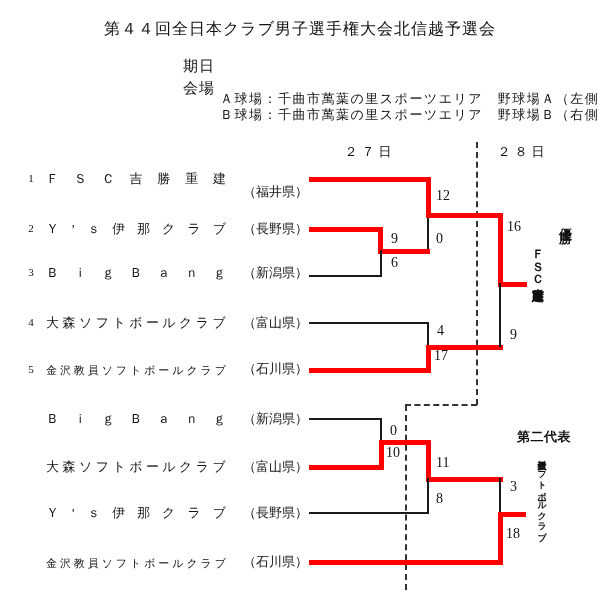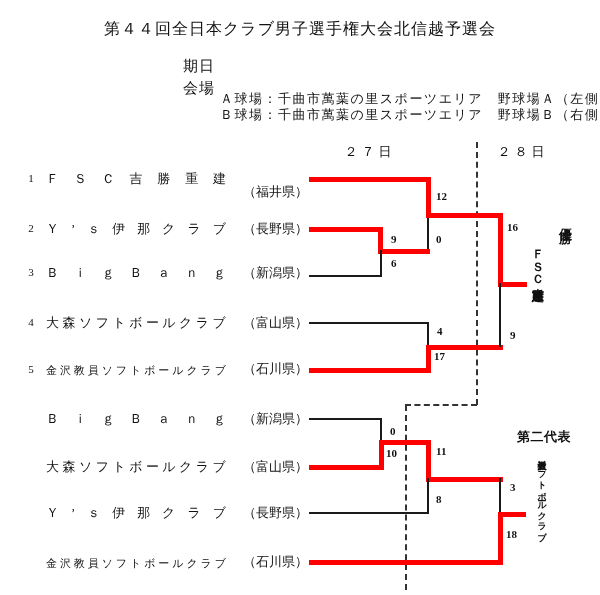--- a/index.html
+++ b/index.html
@@ -12,21 +12,21 @@
   .timenote b{font-size:13.5px;}
   .hdr-day{position:absolute;width:70px;text-align:center;font-size:13px;letter-spacing:4px;line-height:15px;white-space:nowrap;}
   .seed{position:absolute;width:14px;text-align:center;font-size:11px;line-height:15px;}
   .name{position:absolute;left:46px;width:180px;display:flex;justify-content:space-between;font-size:13px;line-height:18px;white-space:nowrap;}
   .name.small{font-size:11px;}
   .pref{position:absolute;left:243px;font-size:13px;line-height:18px;white-space:nowrap;}
   .ln{position:absolute;background:#1a1a1a;}
   .red{background:#ff0000;}
   .dash-v{position:absolute;width:0;border-left:2px dashed #333;}
   .dash-h{position:absolute;height:0;border-top:2px dashed #333;}
-  .score{position:absolute;font-weight:bold;font-size:11px;line-height:14px;white-space:nowrap;}
+  .score{position:absolute;font-weight:normal;font-size:14px;line-height:14px;white-space:nowrap;}
   .vert{position:absolute;writing-mode:vertical-rl;text-orientation:upright;font-weight:bold;white-space:nowrap;}
   .champ-lbl{font-size:13px;letter-spacing:3px;}
   .champ-name{font-size:12px;letter-spacing:.5px;}
   .rep-lbl{position:absolute;font-size:13px;font-weight:bold;letter-spacing:.5px;line-height:15px;white-space:nowrap;}
   .rep-name{font-size:9px;letter-spacing:0;}
 </style>
 </head>
 <body>
 
 <div class="stage">
@@ -206,21 +206,21 @@
   <div class="score" style="left:436px;top:232px;">0</div>
   <div class="score" style="left:391px;top:232px;">9</div>
   <div class="score" style="left:391px;top:256px;">6</div>
   <div class="score" style="left:507px;top:220px;">16</div>
   <div class="score" style="left:437px;top:324px;">4</div>
   <div class="score" style="left:434px;top:349px;">17</div>
   <div class="score" style="left:510px;top:328px;">9</div>
 
   <div class="score" style="left:390px;top:424px;">0</div>
   <div class="score" style="left:386px;top:446px;">10</div>
-  <div class="score" style="left:436px;top:444px;">11</div>
+  <div class="score" style="left:436px;top:456px;">11</div>
   <div class="score" style="left:436px;top:492px;">8</div>
   <div class="score" style="left:510px;top:480px;">3</div>
   <div class="score" style="left:506px;top:527px;">18</div>
 
   <div class="vert champ-lbl" style="left:556px;top:218px;">優勝</div>
   <div class="vert champ-name" style="left:529px;top:241px;">ＦＳＣ吉勝重建</div>
   <div class="rep-lbl" style="left:517px;top:429px;">第二代表</div>
   <div class="vert rep-name" style="left:535px;top:454px;">金沢教員ソフトボールクラブ</div>
 
 </div>

